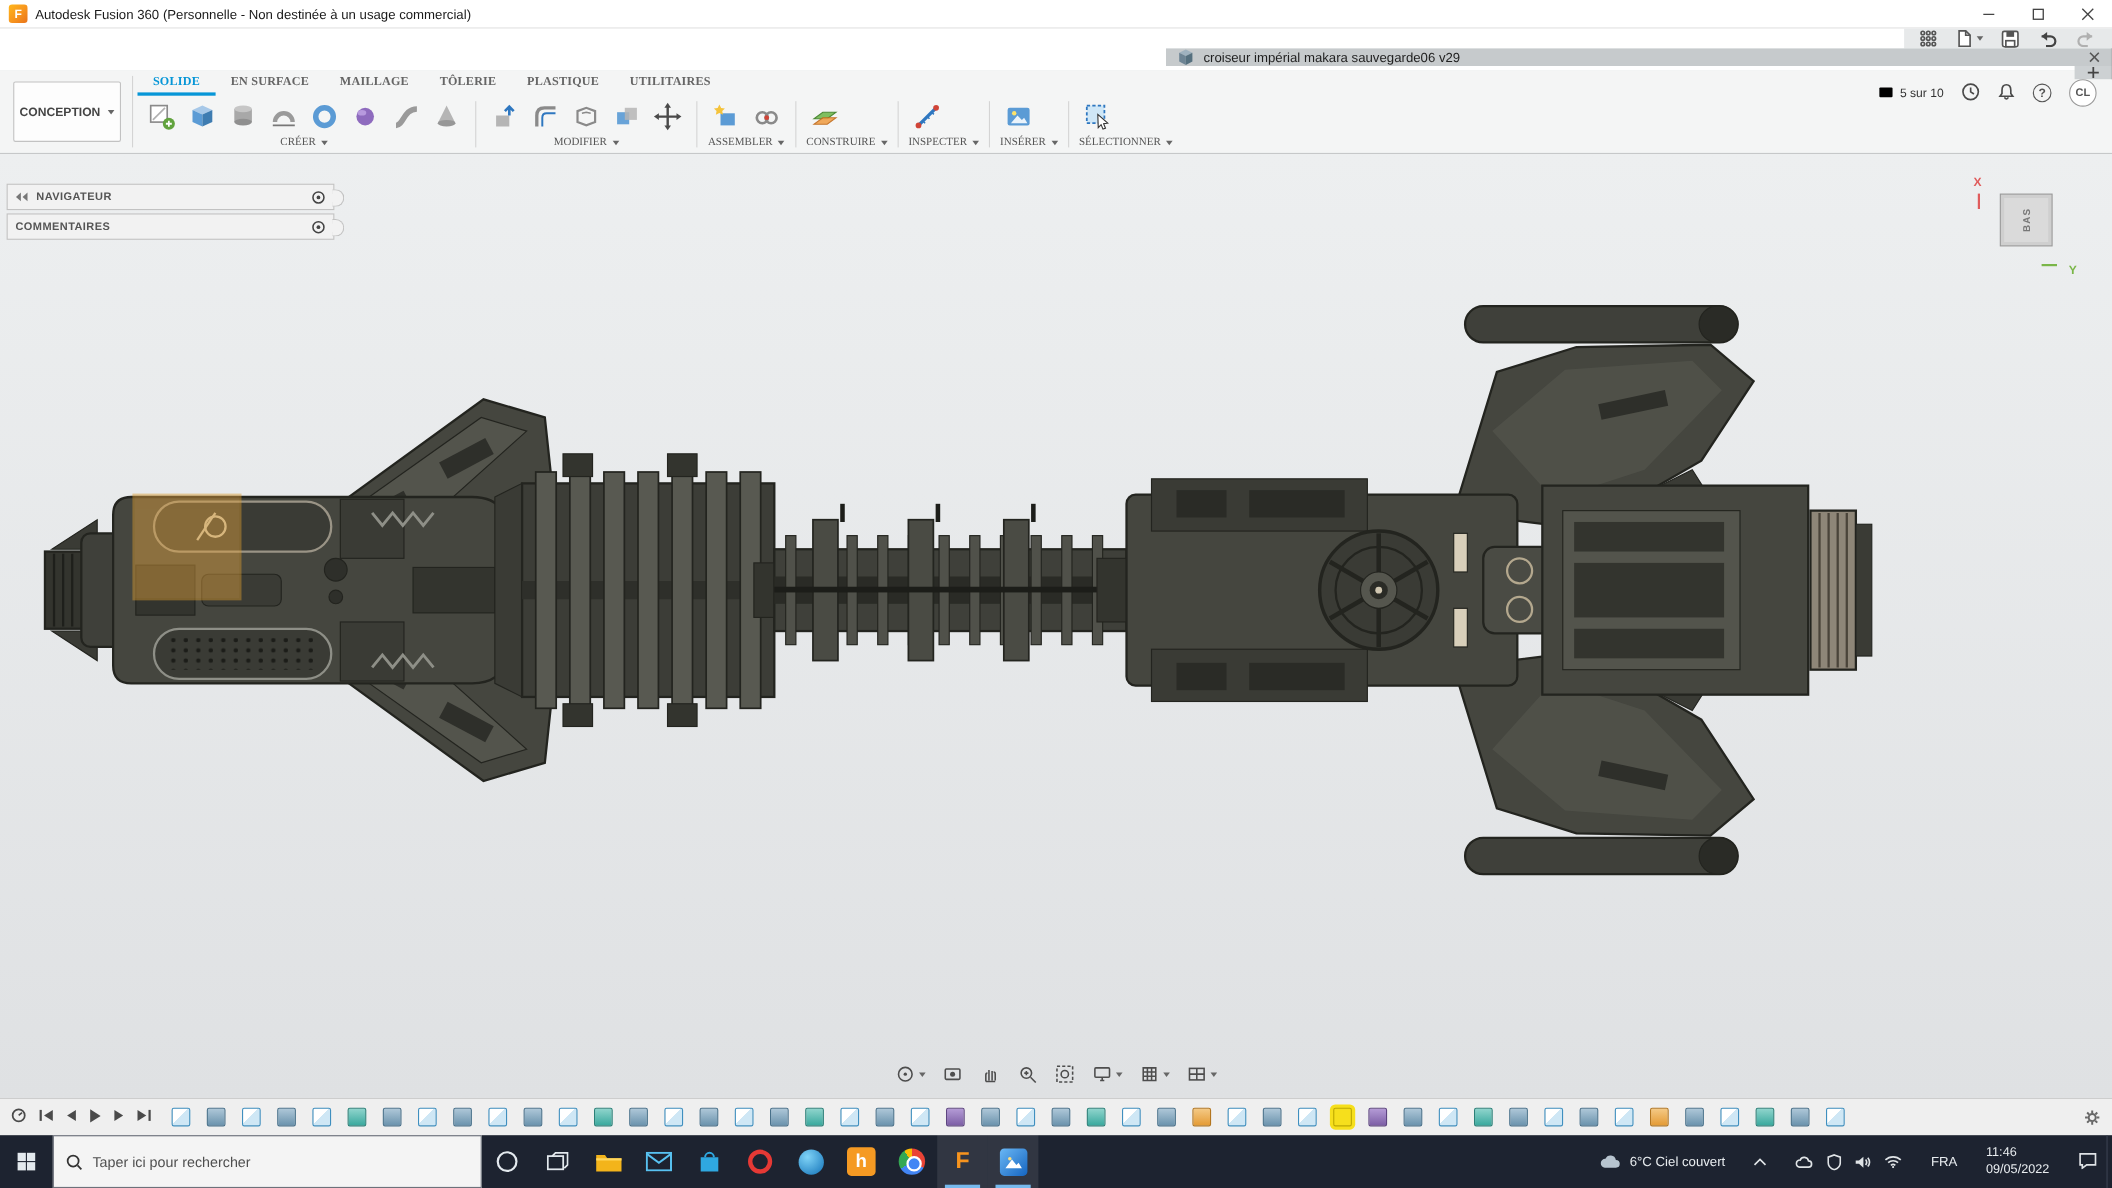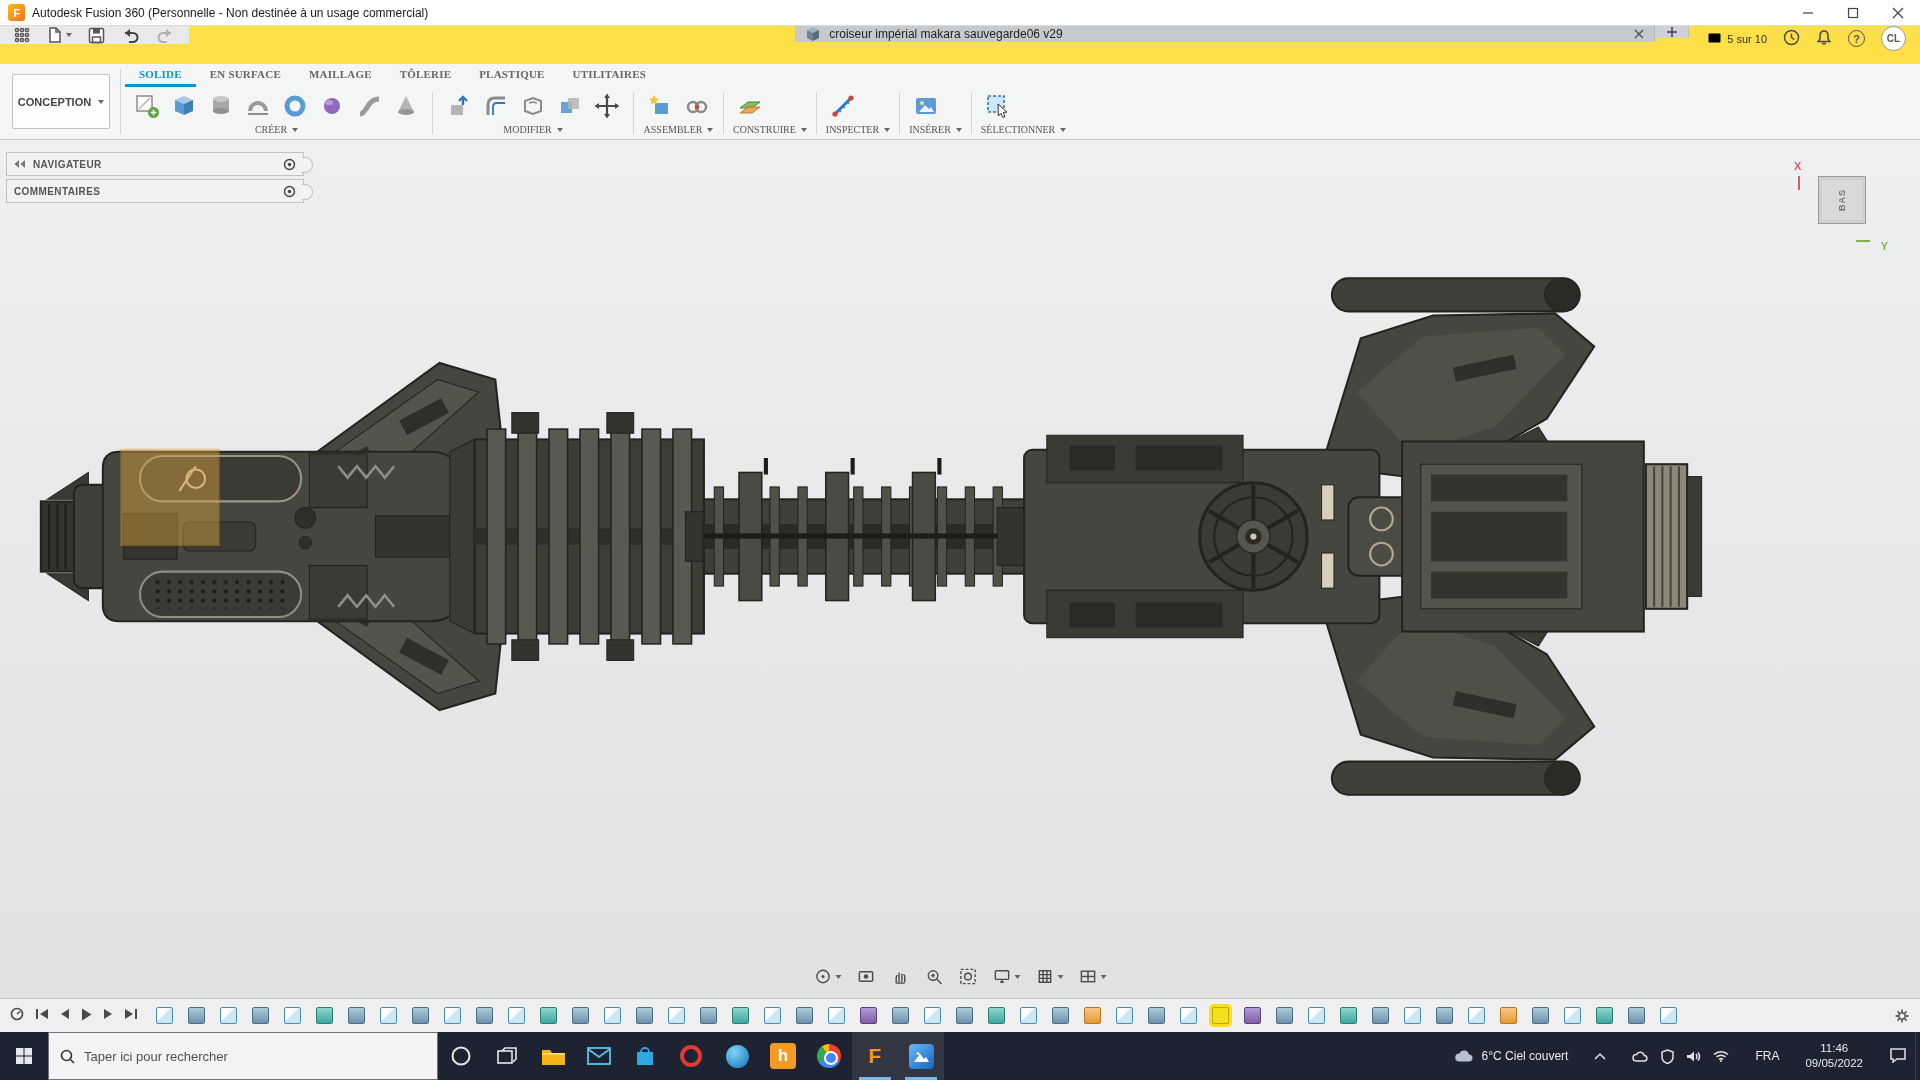--- a/index.html
+++ b/index.html
@@ -14,21 +14,21 @@
   .titlebar{height:26px;background:#ffffff;border-bottom:1px solid #dcdcdc;display:flex;align-items:center;}
   .fusion-logo{width:17px;height:17px;margin:0 7px 0 8px;border-radius:3px;
     background:linear-gradient(135deg,#ffb71b,#f7941e 55%,#e8731a);color:#fff;font-size:11px;font-weight:bold;
     display:flex;align-items:center;justify-content:center;}
   .titlebar-text{font-size:12px;color:#1a1a1a;}
   .win-controls{margin-left:auto;display:flex;height:100%;}
   .win-btn{width:45px;height:100%;display:flex;align-items:center;justify-content:center;}
   .win-btn svg{stroke:#444;stroke-width:1.2;fill:none;}
 
   
-  .appbar{height:38px;background:#fde047;display:flex;align-items:flex-start;}
+  .appbar{height:38px;background:#ffffff;display:flex;align-items:flex-end;flex-direction:column;}
   .quick-tools{background:#e7e9ea;display:flex;align-items:center;gap:16px;padding:0 14px;}
   .qt-icon{display:flex;align-items:center;gap:3px;}
   .qt-icon svg{stroke:#555;fill:none;stroke-width:1.5;}
   .doc-tab{margin-left:auto;width:860px;background:#c6cacc;display:flex;align-items:center;gap:8px;padding:0 10px;border-right:1px solid #b4b8ba;}
   .doc-tab-title{font-size:12px;color:#1f1f1f;}
   .tab-close{margin-left:auto;display:flex;}
   .newtab-btn{width:34px;display:flex;align-items:center;justify-content:center;background:#cdd1d3;border-right:1px solid #b9bdbf;}
   .strip-right{display:flex;align-items:center;gap:16px;padding:0 14px 0 18px;}
   .job-badge{display:flex;align-items:center;gap:5px;font-size:11px;color:#333;}
   .strip-icon svg{stroke:#4a4a4a;fill:none;stroke-width:1.5;}
@@ -51,21 +51,21 @@
   .ricon{width:34px;height:34px;display:flex;align-items:center;justify-content:center;border-radius:2px;}
   .ricon svg{width:26px;height:26px;}
   .rgroup-label{display:flex;align-items:center;justify-content:center;gap:5px;font-size:10px;color:#555;padding-bottom:4px;}
   .vsep{width:1px;background:#d4d4d4;margin:5px 0;}
   .caret{width:0;height:0;border-left:3.5px solid transparent;border-right:3.5px solid transparent;border-top:4px solid #666;}
 
   
   .canvas{position:relative;height:858px;background:linear-gradient(180deg,var(--canvas-top),var(--canvas-bottom));overflow:hidden;}
   .ship{position:absolute;left:28px;top:66px;width:1860px;height:661px;}
 
-  .panel-headers{position:absolute;left:6px;top:12px;width:298px;}
+  .panel-headers{position:absolute;left:6px;top:27px;width:298px;}
   .panel-h{height:24px;background:#f2f2f2;border:1px solid #c2c2c2;display:flex;align-items:center;gap:7px;
     padding:0 7px;margin-bottom:3px;color:#555;font-size:10px;font-weight:bold;letter-spacing:.4px;position:relative;}
   .panel-h::after{content:"";position:absolute;right:-10px;top:4px;width:10px;height:14px;background:#f2f2f2;
     border:1px solid #c2c2c2;border-left:none;border-radius:0 8px 8px 0;}
   .panel-target{margin-left:auto;display:flex;}
 
   .viewcube{position:absolute;right:28px;top:20px;width:100px;height:92px;}
   .vc-face{position:absolute;left:26px;top:16px;width:48px;height:48px;background:#dadada;border:1px solid #9b9b9b;
     box-shadow:inset 0 0 0 3px #cfcfcf;display:flex;align-items:center;justify-content:center;}
   .vc-face span{transform:rotate(-90deg);font-size:9px;color:#777;letter-spacing:1px;font-weight:bold;}
@@ -113,21 +113,21 @@
     background:#4285f4;border:2px solid #fff;}
   .photos-ic{width:25px;height:25px;border-radius:4px;background:linear-gradient(135deg,#6ab7f5,#1565c0);
     display:flex;align-items:center;justify-content:center;}
   .opera-ring{width:22px;height:22px;border-radius:50%;border:4px solid #e53935;}
   .browser-ball{width:23px;height:23px;border-radius:50%;background:radial-gradient(circle at 35% 30%,#7fd3f7,#1272b8);}
   .tb-right{margin-left:auto;display:flex;align-items:center;gap:26px;padding-right:8px;}
   .weather{display:flex;align-items:center;gap:8px;font-size:12px;}
   .tray svg,.tb-right svg{stroke:#dfe3e6;fill:none;stroke-width:1.5;}
   .tray{display:flex;align-items:center;gap:12px;}
   .lang{font-size:12px;}
-  .clockbox{text-align:center;font-size:11.5px;line-height:1.3;}
+  .clockbox{font-size:11.5px;line-height:1.3;}
   .show-desktop{width:5px;border-left:1px solid #3a4250;}
 </style>
 </head>
 <body>
 
 <div class="titlebar">
   <div class="fusion-logo">F</div>
   <span class="titlebar-text">Autodesk Fusion 360 (Personnelle - Non destinée à un usage commercial)</span>
   <div class="win-controls">
     <div class="win-btn">

